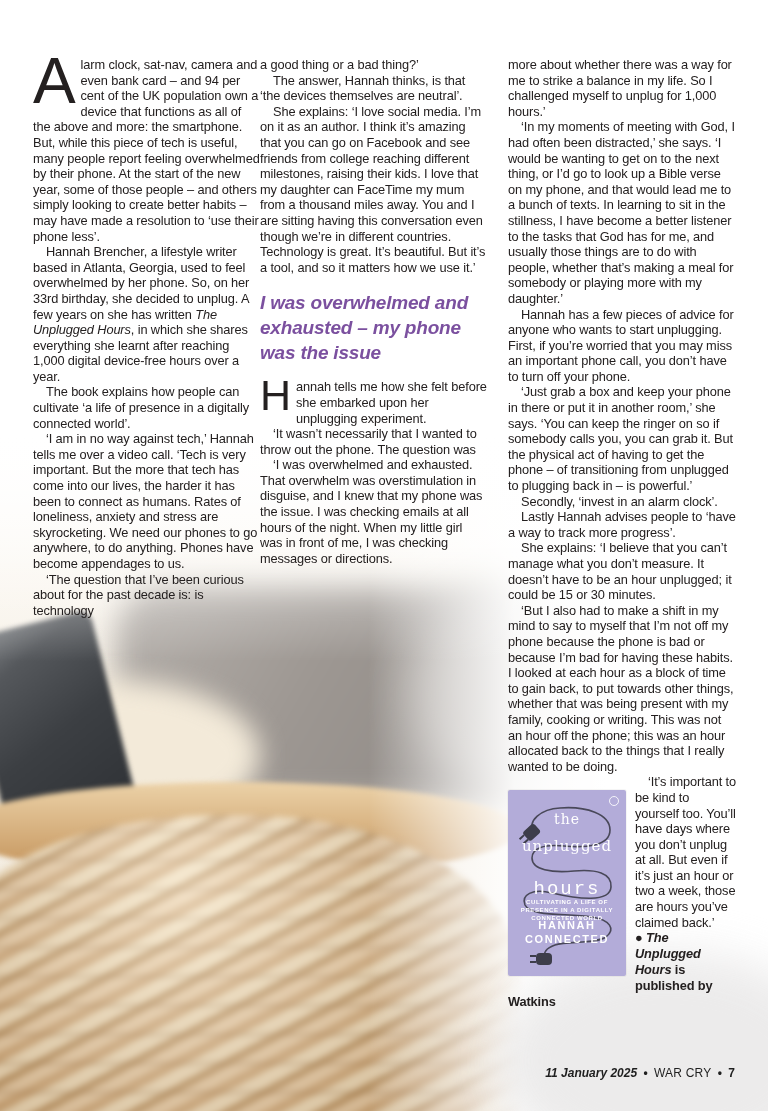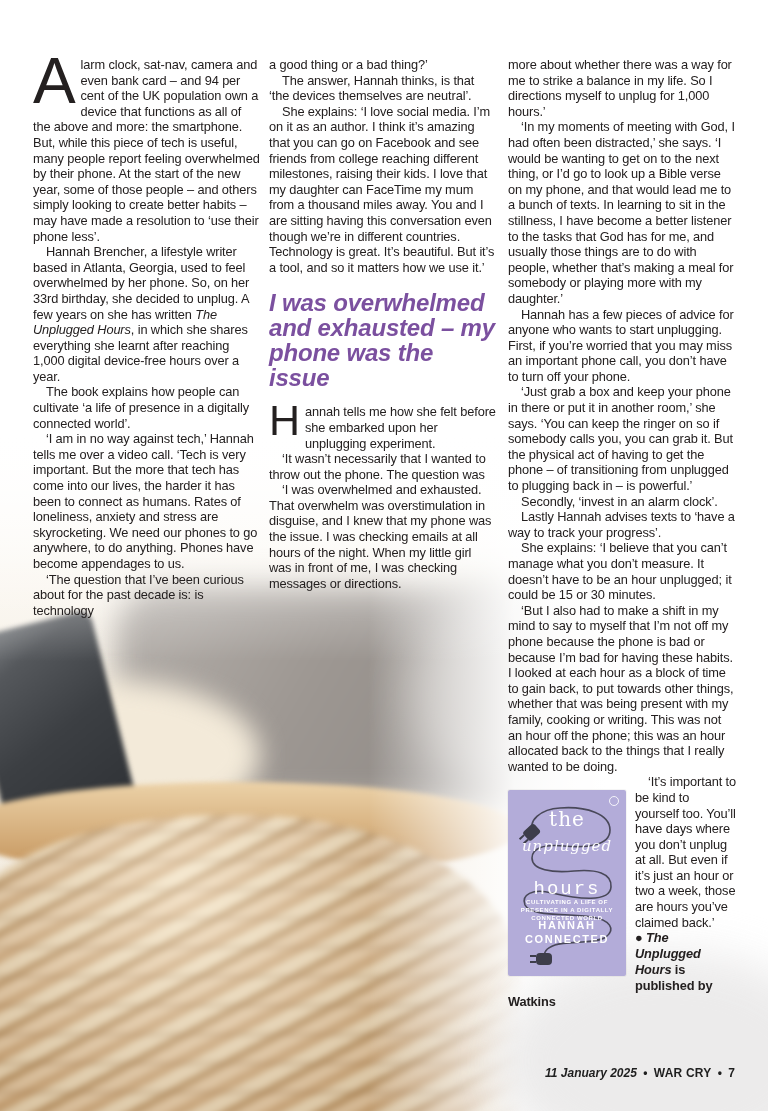--- a/index.html
+++ b/index.html
@@ -38,53 +38,53 @@
   .ph-basket::after{content:"";position:absolute;inset:0;border-radius:inherit;
     background:radial-gradient(ellipse at 42% 18%,rgba(255,249,236,0.55),rgba(110,70,25,0.28) 92%);}
   .ph-fade-right{inset:0;background:linear-gradient(90deg,rgba(255,255,255,0) 48%,rgba(255,255,255,0.92) 67%,#ffffff 79%);}
   .ph-fade-top{inset:0;background:linear-gradient(180deg,#ffffff 0%,rgba(255,255,255,0.75) 9%,rgba(255,255,255,0) 34%);}
   .ph-corner{right:-70px;bottom:-60px;width:340px;height:220px;border-radius:50%;
     background:#e9e8e8;filter:blur(22px);opacity:.85;}
 
   
   .col{position:absolute;top:57px;width:228px;z-index:2;
     font-size:12.8px;line-height:15.6px;letter-spacing:-0.12px;color:#242020;}
-  .col-1{left:33px;} .col-2{left:269px;} .col-3{left:508px;}
+  .col-1{left:33px;} .col-2{left:260px;} .col-3{left:508px;}
   .col p{margin:0;}
   p.ind{text-indent:13px;}
   .dropcap{float:left;font-size:64px;line-height:47px;padding:1px 5px 0 0;color:#242020;}
   .dropcap.small{font-size:43px;line-height:31px;}
   .ital{font-style:italic;}
 
   .pull-quote{margin:15px 0 14px 0;color:#7b509f;font-weight:bold;font-style:italic;
-    font-size:24px;line-height:25px;letter-spacing:-0.2px;}
+    font-size:19px;line-height:25px;letter-spacing:-0.2px;}
 
   
   .book-cover{float:left;width:118px;height:186px;margin:16px 9px 4px 0;position:relative;
     background:#b3acd9;border-radius:2px;box-shadow:0 0 0 1px rgba(0,0,0,0.04);}
   .book-cover .txt{position:absolute;left:0;right:0;text-align:center;color:#ffffff;}
   .bc-logo{position:absolute;top:6px;right:7px;width:8px;height:8px;border:1px solid rgba(255,255,255,0.85);
     border-radius:50%;}
-  .bc-the{top:22px;font-family:"DejaVu Serif",serif;font-size:20px;letter-spacing:1px;}
-  .bc-unplugged{top:49px;font-family:"DejaVu Serif",serif;font-style:italic;font-size:15px;letter-spacing:1px;}
+  .bc-the{top:22px;font-family:"DejaVu Serif",serif;font-size:14px;letter-spacing:1px;}
+  .bc-unplugged{top:49px;font-family:"DejaVu Serif",serif;font-size:15px;letter-spacing:1px;}
   .bc-hours{top:92px;font-family:Liberation Mono, monospace;font-size:19px;letter-spacing:2px;}
   .bc-tagline{top:108px;font-size:6px;font-weight:bold;letter-spacing:0.6px;line-height:8px;}
   .bc-tagline span{display:block;}
   .bc-author{top:128px;font-size:11px;font-weight:bold;letter-spacing:1.6px;line-height:14px;color:#f8f5ee;}
   .bc-author span{display:block;}
   .bc-cord{position:absolute;inset:0;width:100%;height:100%;}
 
   .book-note{margin-left:128px;margin-top:14px;font-weight:bold;line-height:16px;}
 
   
   .footer{position:absolute;right:33px;top:1066px;z-index:3;font-size:12px;color:#1f1f1f;
     white-space:nowrap;}
   .footer .date{font-style:italic;font-weight:bold;}
   .footer .sep{font-weight:bold;padding:0 3px;}
-  .footer .pub{font-weight:bold;letter-spacing:0.2px;}
+  .footer .pub{font-weight:normal;letter-spacing:0.2px;}
   .footer .pg{font-weight:bold;}
 </style>
 </head>
 <body>
 
 <div class="photo">
   <div class="ph-wash"></div>
   <div class="ph-plant"></div>
   <div class="ph-cushion"></div>
   <div class="ph-cushion2"></div>
@@ -109,26 +109,26 @@
   <p>a good thing or a bad thing?’</p>
   <p class="ind">The answer, Hannah thinks, is that ‘the devices themselves are neutral’.</p>
   <p class="ind">She explains: ‘I love social media. I’m on it as an author. I think it’s amazing that you can go on Facebook and see friends from college reaching different milestones, raising their kids. I love that my daughter can FaceTime my mum from a thousand miles away. You and I are sitting having this conversation even though we’re in different countries. Technology is great. It’s beautiful. But it’s a tool, and so it matters how we use it.’</p>
   <div class="pull-quote">I was overwhelmed and exhausted – my phone was the issue</div>
   <p><span class="dropcap small">H</span><span>annah tells me how she felt before she embarked upon her unplugging experiment.</span></p>
   <p class="ind">‘It wasn’t necessarily that I wanted to throw out the phone. The question was</p>
   <p class="ind">‘I was overwhelmed and exhausted. That overwhelm was overstimulation in disguise, and I knew that my phone was the issue. I was checking emails at all hours of the night. When my little girl was in front of me, I was checking messages or directions.</p>
 </div>
 
 <div class="col col-3">
-  <p>more about whether there was a way for me to strike a balance in my life. So I directions myself to unplug for 1,000 hours.’</p>
+  <p>more about whether there was a way for me to strike a balance in my life. So I challenged myself to unplug for 1,000 hours.’</p>
   <p class="ind">‘In my moments of meeting with God, I had often been distracted,’ she says. ‘I would be wanting to get on to the next thing, or I’d go to look up a Bible verse on my phone, and that would lead me to a bunch of texts. In learning to sit in the stillness, I have become a better listener to the tasks that God has for me, and usually those things are to do with people, whether that’s making a meal for somebody or playing more with my daughter.’</p>
   <p class="ind">Hannah has a few pieces of advice for anyone who wants to start unplugging. First, if you’re worried that you may miss an important phone call, you don’t have to turn off your phone.</p>
   <p class="ind">‘Just grab a box and keep your phone in there or put it in another room,’ she says. ‘You can keep the ringer on so if somebody calls you, you can grab it. But the physical act of having to get the phone – of transitioning from unplugged to plugging back in – is powerful.’</p>
   <p class="ind">Secondly, ‘invest in an alarm clock’.</p>
-  <p class="ind">Lastly Hannah advises texts to ‘have a way to track your progress’.</p>
+  <p class="ind">Lastly Hannah advises people to ‘have a way to track more progress’.</p>
   <p class="ind">She explains: ‘I believe that you can’t manage what you don’t measure. It doesn’t have to be an hour unplugged; it could be 15 or 30 minutes.</p>
   <p class="ind">‘But I also had to make a shift in my mind to say to myself that I’m not off my phone because the phone is bad or because I’m bad for having these habits. I looked at each hour as a block of time to gain back, to put towards other things, whether that was being present with my family, cooking or writing. This was not an hour off the phone; this was an hour allocated back to the things that I really wanted to be doing.</p>
 
   <div class="book-cover">
     <svg class="bc-cord" viewBox="0 0 118 186">
       <path d="M26,44 C18,30 34,19 52,18 C78,16 102,24 102,40 C102,56 78,58 56,56 C36,54 24,58 24,68 C24,80 44,83 66,81 C88,79 104,83 103,97 C102,113 70,109 44,103 C24,98 13,105 17,115 C23,127 58,123 84,127 C102,130 108,139 98,147 C88,154 60,151 47,155 C38,158 35,163 37,168" fill="none" stroke="#3d3d4a" stroke-width="1.6" opacity="0.9"></path>
       <g transform="rotate(-42 24 42)">
         <rect x="16" y="36" width="15" height="12" rx="3" fill="#3d3d4a"></rect>
         <rect x="10" y="38" width="6" height="2" fill="#3d3d4a"></rect>
         <rect x="10" y="44" width="6" height="2" fill="#3d3d4a"></rect>

